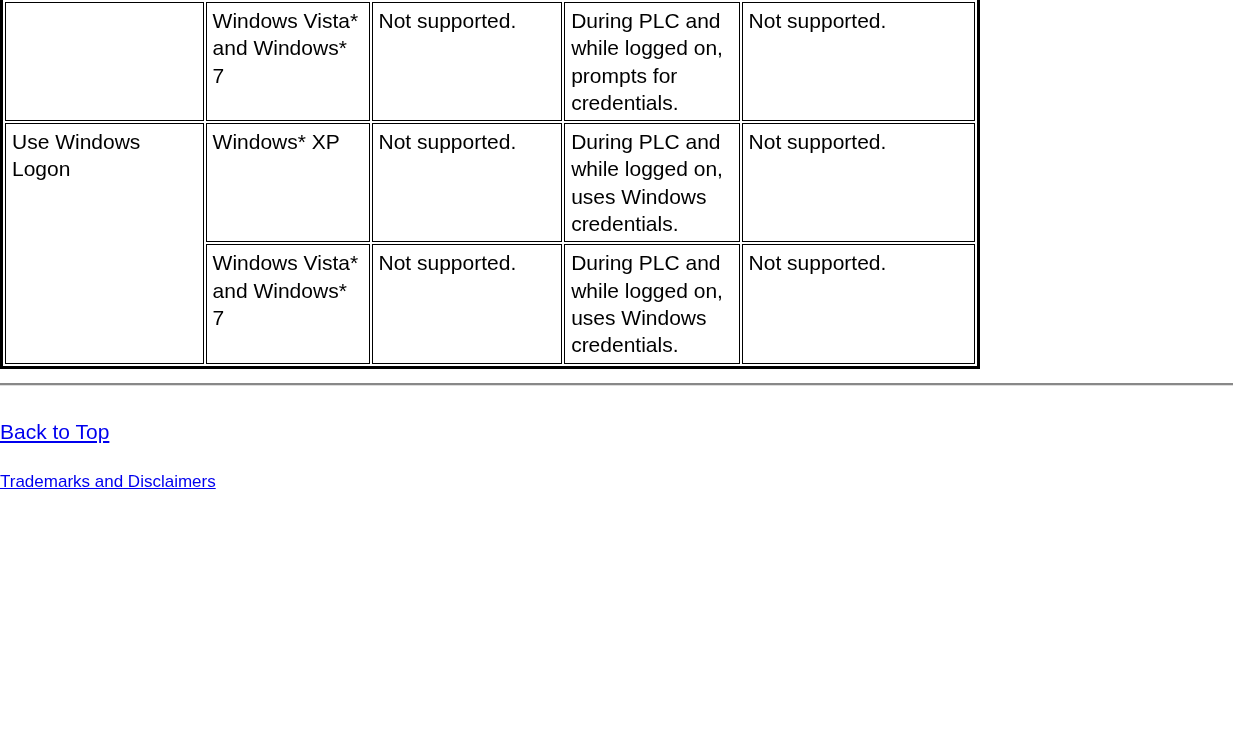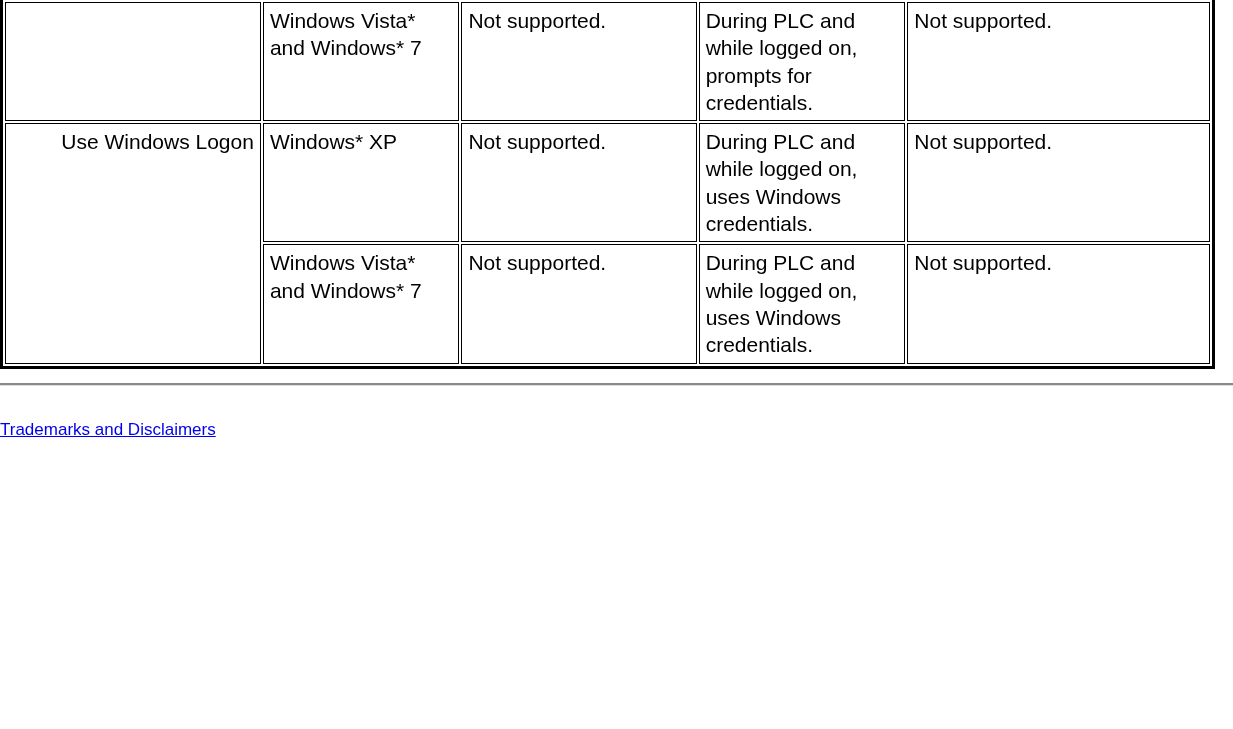--- a/index.html
+++ b/index.html
@@ -12,30 +12,30 @@
       font-size: 21px;
       color: #000;
       background: #fff;
       padding: 0;
     }
     table.outer {
       border-collapse: separate;
       border-spacing: 2px;
       border: 3px solid #000;
       border-top: none;
-      width: 1215px;
+      width: 980px;
     }
     table.outer td {
       border: 1px solid #000;
       padding: 4px 6px;
       vertical-align: top;
       font-size: 21px;
       line-height: 1.3;
     }
-    .col1 { width: 262px; text-align: right; }
+    .col1 { width: 262px; }
     .col2 { width: 200px; }
     .col3 { width: 240px; }
     .col4 { width: 210px; }
     .col5 { width: 310px; }
     hr.sep {
       margin: 14px 0 0 0;
       border: none;
       border-top: 2px solid #888;
       border-bottom: 1px solid #ddd;
       width: 1233px;
@@ -79,14 +79,15 @@
     <td class="col3">Not supported.</td>
     <td class="col4">During PLC and while logged on, uses Windows credentials.</td>
     <td class="col5">Not supported.</td>
   </tr>
 </tbody>
   </table>
 
 <hr class="sep">
 
 <div class="links">
+  <a href="#">Back to Top</a>
   <a href="#" class="small">Trademarks and Disclaimers</a>
 </div>
 
 </body></html>

